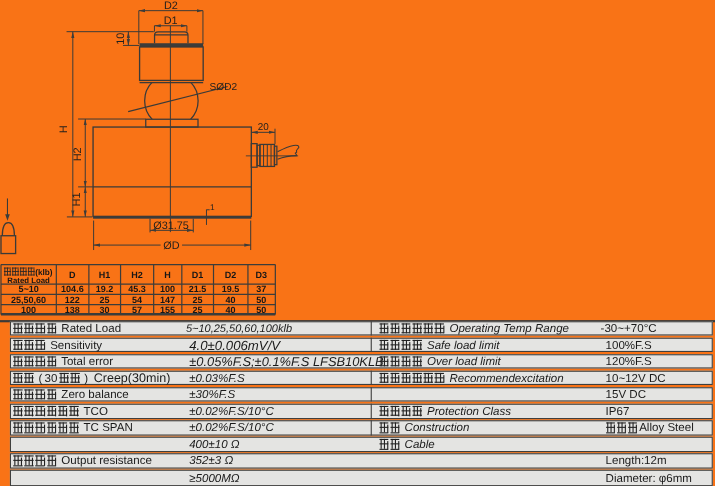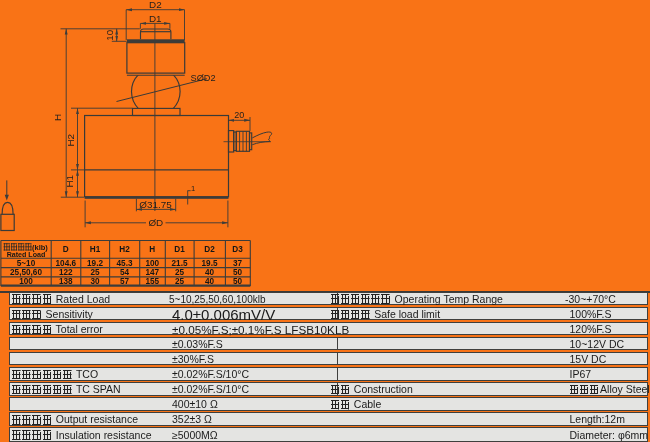--- a/index.html
+++ b/index.html
@@ -16,23 +16,23 @@
    linear-gradient(#222,#222) 7.1px 1.9px/1.15px 7.5px no-repeat;}
 
 #dims{position:absolute;left:0.5px;top:240px;border-collapse:collapse;table-layout:fixed;}
 
 #sep{position:absolute;left:0;top:290.8px;width:650px;height:1.8px;background:#3a3a38;}
 
 .row{position:absolute;left:8.5px;width:637.5px;height:11.6px;border:1px solid #3f3f3d;
   background:#e4e4e2;}
 .t{position:absolute;top:1.2px;line-height:11.6px;white-space:nowrap;font-size:10.5px;color:#1a1a1a;}
 .l1{left:2.6px;}
-.v1{left:162.5px;}
-.l2{left:321px;}
-.v2{left:541px;margin-left:19px;}
+.v1{left:162.5px;font-style:italic;}
+.l2{left:335px;font-style:italic;}
+.v2{left:541px;}
 .dv{position:absolute;left:327px;top:-1px;width:1.2px;height:13.6px;background:#3f3f3d;}
 </style>
 </head>
 <body>
 <div id="page">
 <svg id="draw" style="position:absolute;left:0;top:0" width="340" height="235" viewBox="0 0 340 235">
 <defs>
 <marker id="ar" markerWidth="7" markerHeight="4" refX="5.8" refY="2" orient="auto-start-reverse" markerUnits="userSpaceOnUse">
   <path d="M0,0.55 L5.8,2 L0,3.45 Z" fill="#3c3c3a"></path>
 </marker>
@@ -188,59 +188,63 @@
 <div class="row" style="top:291.5px">
       <span class="dv"></span>
  <span class="t l1"><b class="z"></b><b class="z"></b><b class="z"></b><b class="z"></b> Rated Load</span>
  <span class="t v1" style="left:159.5px;font-size:10px">5~10,25,50,60,100klb</span>
  <span class="t l2"><b class="z"></b><b class="z"></b><b class="z"></b><b class="z"></b><b class="z"></b><b class="z"></b> Operating Temp Range</span>
  <span class="t v2" style="left:536.5px">-30~+70°C</span>
     </div>
 <div class="row" style="top:306.6px">
       <span class="dv"></span>
  <span class="t l1"><b class="z"></b><b class="z"></b><b class="z"></b> Sensitivity</span>
- <span class="t v1" style="font-size:15px">4.0±0.006mV/V</span>
+ <span class="t v1" style="font-size:12px">4.0±0.006mV/V</span>
  <span class="t l2"><b class="z"></b><b class="z"></b><b class="z"></b><b class="z"></b> Safe load limit</span>
  <span class="t v2">100%F.S</span>
     </div>
 <div class="row" style="top:321.7px">
  <span class="t l1"><b class="z"></b><b class="z"></b><b class="z"></b><b class="z"></b> Total error</span>
  <span class="t v1" style="font-size:11.7px">±0.05%F.S;±0.1%F.S LFSB10KLB</span>
+ <span class="t l2"><b class="z"></b><b class="z"></b><b class="z"></b><b class="z"></b> Over load limit</span>
  <span class="t v2">120%F.S</span>
     </div>
 <div class="row" style="top:336.8px">
       <span class="dv"></span>
+ <span class="t l1"><b class="z"></b><b class="z"></b><i style="font-style:normal;margin:0 2px 0 2.5px">(</i>30<b class="z" style="margin-left:2px"></b><b class="z"></b><i style="font-style:normal;margin:0 2px">)</i><i style="font-style:normal;font-size:11.4px"> Creep(30min)</i></span>
  <span class="t v1">±0.03%F.S</span>
+ <span class="t l2"><b class="z"></b><b class="z"></b><b class="z"></b><b class="z"></b><b class="z"></b><b class="z"></b> Recommendexcitation</span>
  <span class="t v2">10~12V DC</span>
     </div>
 <div class="row" style="top:351.9px">
       <span class="dv"></span>
+ <span class="t l1"><b class="z"></b><b class="z"></b><b class="z"></b><b class="z"></b> Zero balance</span>
  <span class="t v1">±30%F.S</span>
  <span class="t v2">15V DC</span>
     </div>
 <div class="row" style="top:367px">
       <span class="dv"></span>
  <span class="t l1"><b class="z"></b><b class="z"></b><b class="z"></b><b class="z"></b><b class="z"></b><b class="z"></b> TCO</span>
  <span class="t v1">±0.02%F.S/10°C</span>
+ <span class="t l2"><b class="z"></b><b class="z"></b><b class="z"></b><b class="z"></b> Protection Class</span>
  <span class="t v2">IP67</span>
     </div>
 <div class="row" style="top:382.1px">
       <span class="dv"></span>
  <span class="t l1"><b class="z"></b><b class="z"></b><b class="z"></b><b class="z"></b><b class="z"></b><b class="z"></b> TC SPAN</span>
  <span class="t v1">±0.02%F.S/10°C</span>
  <span class="t l2"><b class="z"></b><b class="z"></b> Construction</span>
  <span class="t v2"><b class="z"></b><b class="z"></b><b class="z"></b>Alloy Steel</span>
     </div>
 <div class="row" style="top:397.2px">
  <span class="t v1">400±10 Ω</span>
  <span class="t l2"><b class="z"></b><b class="z"></b> Cable</span>
     </div>
 <div class="row" style="top:412.3px">
  <span class="t l1"><b class="z"></b><b class="z"></b><b class="z"></b><b class="z"></b> Output resistance</span>
  <span class="t v1">352±3 Ω</span>
  <span class="t v2">Length:12m</span>
     </div>
 <div class="row" style="top:427.4px;height:12.6px">
- <span class="t l1"><b class="z"></b><b class="z"></b><b class="z"></b><b class="z"></b> Insulation resistance</span>
  <span class="t v1">≥5000MΩ</span>
  <span class="t v2">Diameter: φ6mm</span>
     </div>
 </div>
 
 </body></html>

